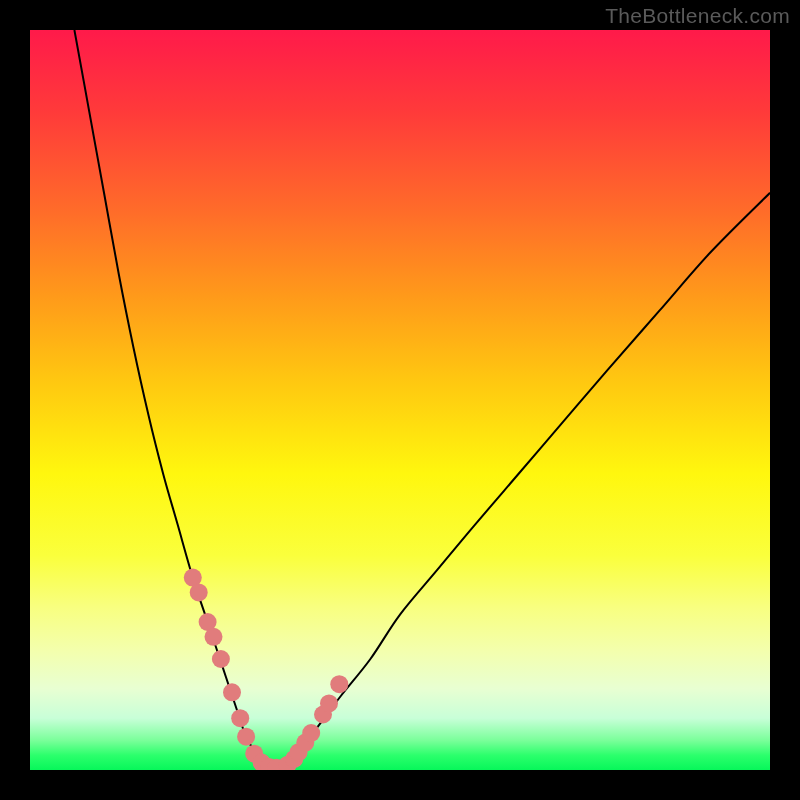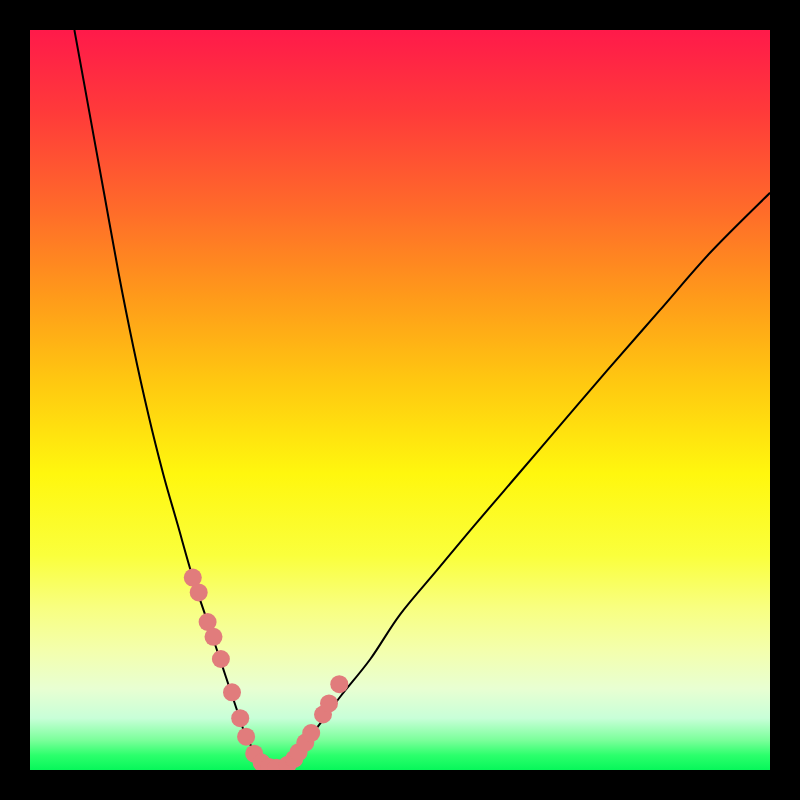--- a/index.html
+++ b/index.html
@@ -63,20 +63,21 @@
     right: 10px;
     color: #5a5a5a;
     font-size: 21px;
     letter-spacing: 0.3px;
   }
 </style>
 </head>
 <body>
 
 <div class="frame">
+  <div class="watermark">TheBottleneck.com</div>
   <div class="plot-area">
     <svg class="curve-layer" viewBox="0 0 740 740" preserveAspectRatio="none">
       <path id="curve-path" d="M 44.4 0.0 C 46.9 13.6, 54.3 54.3, 59.2 81.4 C 64.1 108.5, 69.1 135.7, 74.0 162.8 C 78.9 189.9, 83.9 218.3, 88.8 244.2 C 93.7 270.1, 98.7 294.8, 103.6 318.2 C 108.5 341.6, 113.5 363.8, 118.4 384.8 C 123.3 405.8, 128.3 425.5, 133.2 444.0 C 138.1 462.5, 143.1 478.5, 148.0 495.8 C 152.9 513.1, 157.9 531.6, 162.8 547.6 C 167.7 563.6, 173.9 580.9, 177.6 592.0 C 181.3 603.1, 182.5 606.8, 185.0 614.2 C 187.5 621.6, 189.9 629.0, 192.4 636.4 C 194.9 643.8, 197.3 651.2, 199.8 658.6 C 202.3 666.0, 204.7 673.4, 207.2 680.8 C 209.7 688.2, 212.1 696.8, 214.6 703.0 C 217.1 709.2, 219.5 712.9, 222.0 717.8 C 224.5 722.7, 226.9 728.9, 229.4 732.6 C 231.9 736.3, 234.3 738.8, 236.8 740.0 C 239.3 741.2, 240.5 741.9, 244.2 740.0 C 247.9 738.1, 254.1 733.2, 259.0 728.9 C 263.9 724.6, 268.9 719.6, 273.8 714.1 C 278.7 708.6, 282.4 703.6, 288.6 695.6 C 294.8 687.6, 302.2 677.1, 310.8 666.0 C 319.4 654.9, 330.5 642.6, 340.4 629.0 C 350.3 615.4, 358.9 599.4, 370.0 584.6 C 381.1 569.8, 394.7 555.0, 407.0 540.2 C 419.3 525.4, 430.4 511.8, 444.0 495.8 C 457.6 479.8, 473.6 461.3, 488.4 444.0 C 503.2 426.7, 518.0 409.5, 532.8 392.2 C 547.6 374.9, 561.2 358.9, 577.2 340.4 C 593.2 321.9, 611.7 300.9, 629.0 281.2 C 646.3 261.5, 662.3 241.7, 680.8 222.0 C 699.3 202.3, 730.1 172.7, 740.0 162.8" fill="none" stroke-width="2" stroke="#000000"></path>
     </svg>
     <svg class="dots-layer" viewBox="0 0 740 740" preserveAspectRatio="none">
       <g id="dots-group">
           <circle cx="162.8" cy="547.6" r="9" fill="#e17c7c"></circle>
           <circle cx="168.7" cy="562.4" r="9" fill="#e17c7c"></circle>
           <circle cx="177.6" cy="592.0" r="9" fill="#e17c7c"></circle>
           <circle cx="183.5" cy="606.8" r="9" fill="#e17c7c"></circle>

